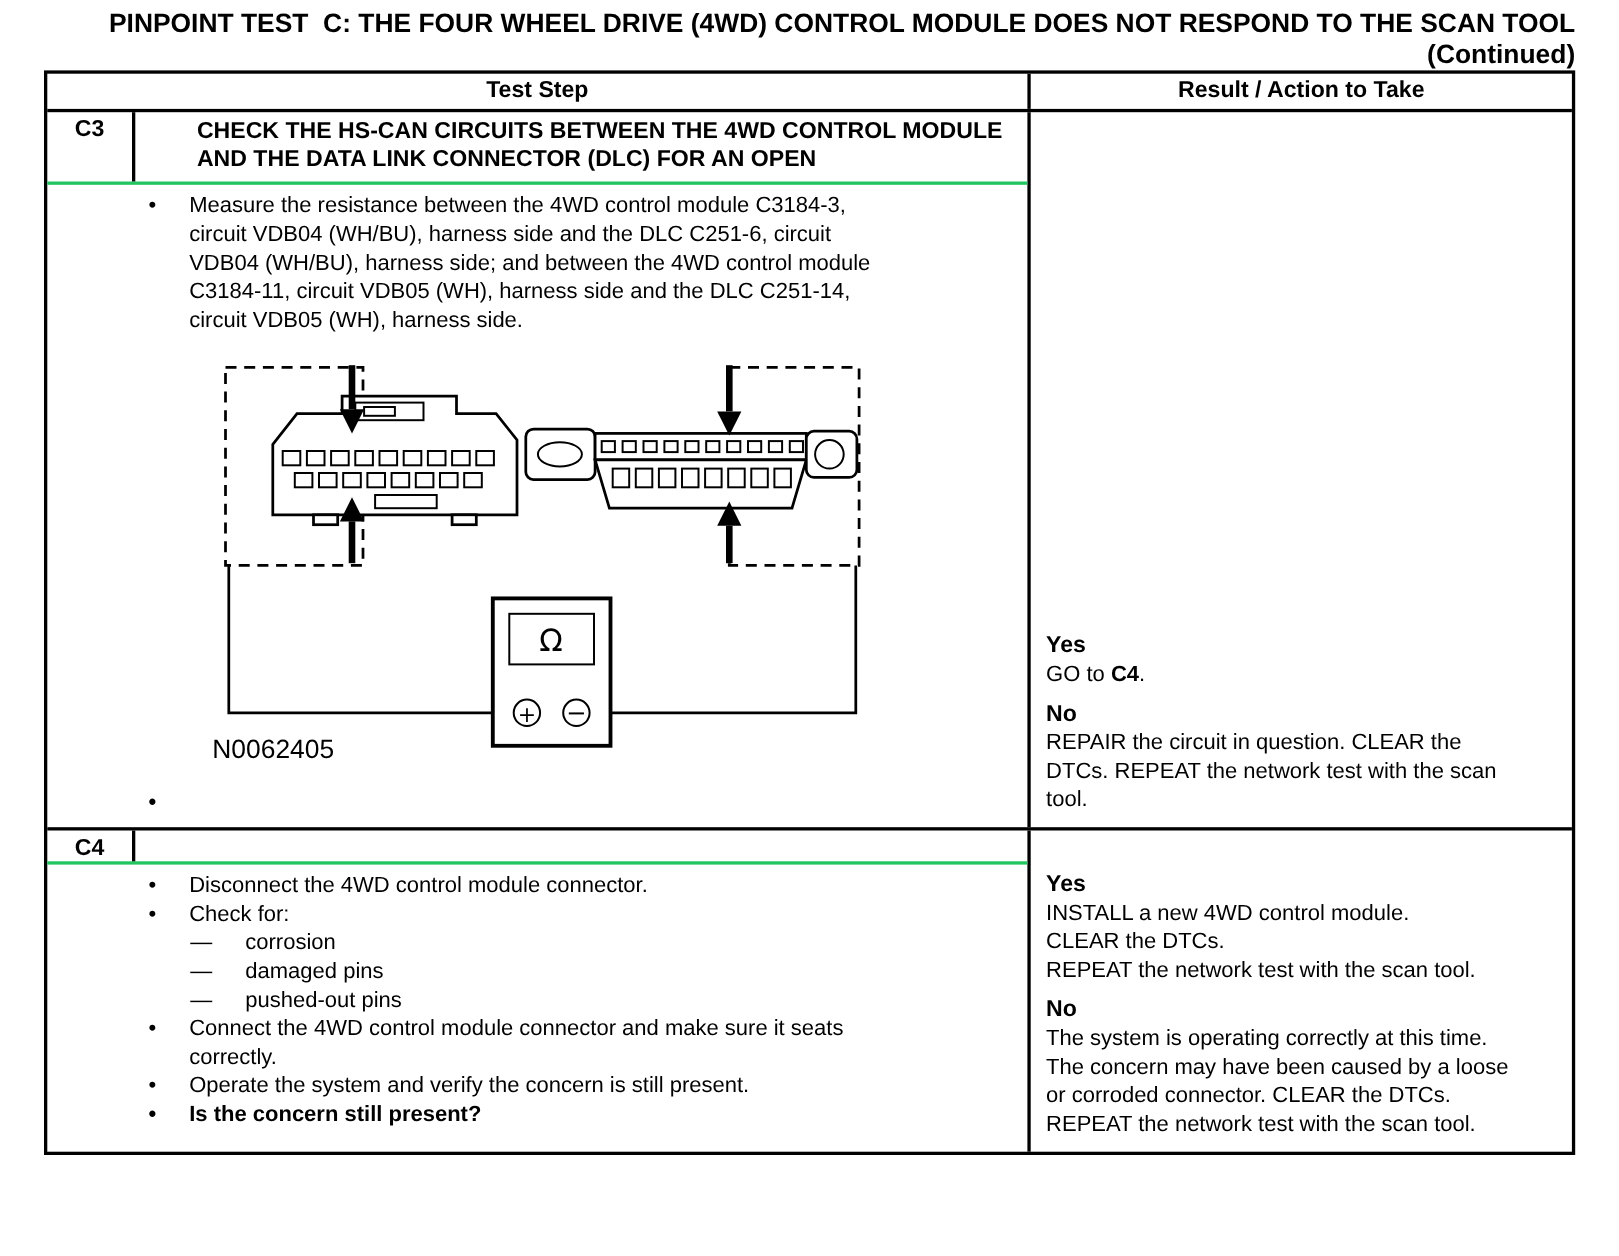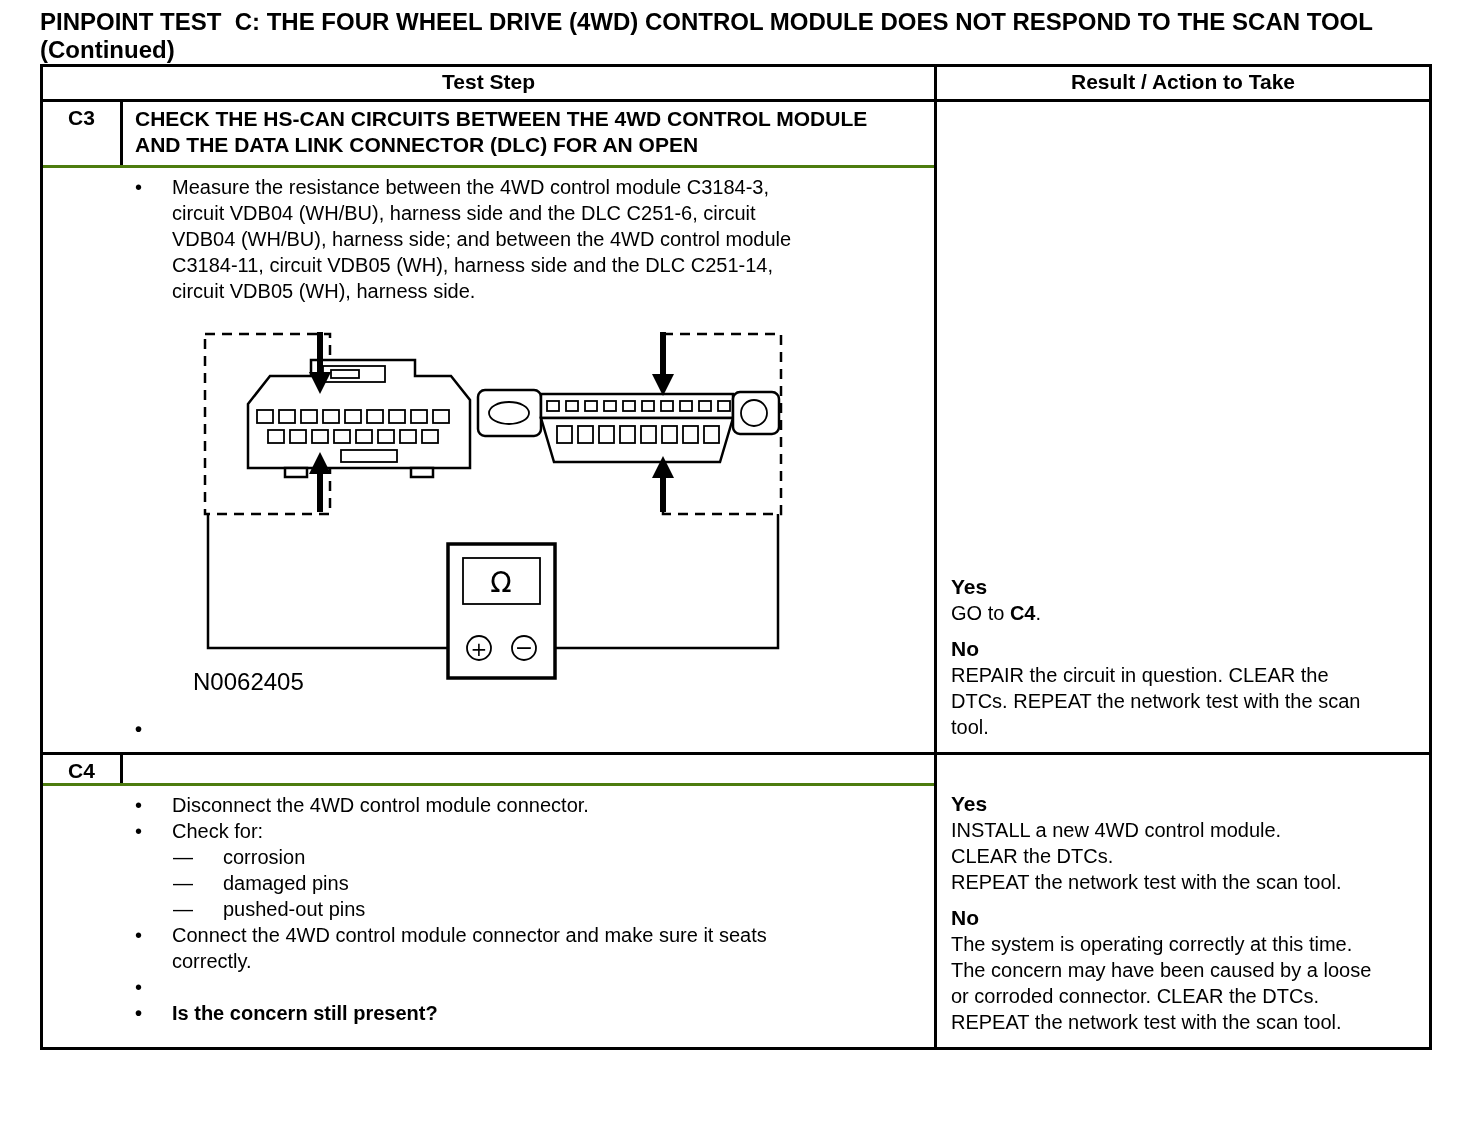--- a/index.html
+++ b/index.html
@@ -4,32 +4,32 @@
 <style>
   * { box-sizing: border-box; }
   html, body { margin:0; padding:0; background:#fff; }
   body {
     width:1472px; height:1142px; overflow:hidden;
     font-family:"Liberation Sans", sans-serif; color:#000;
   }
   .page { padding:8px 40px 0 40px; }
   .doc-title {
     font-weight:700; font-size:24px; line-height:1.17;
-    text-align:left; white-space:pre-wrap;
+    text-align:right; white-space:pre-wrap;
   }
   .pp-table { width:1392px; border:3px solid #000; }
   .thead { display:flex; border-bottom:3px solid #000; }
   .th { font-weight:700; font-size:21px; text-align:center; padding:3px 0 5px 0; }
   .th-left { width:894px; border-right:3px solid #000; }
   .th-right { flex:1; }
   .trow { display:flex; align-items:stretch; }
   .row-c4 { border-top:3px solid #000; }
   .row-left { width:894px; border-right:3px solid #000; display:flex; flex-direction:column; }
   .row-right { flex:1; }
-  .step-head { display:flex; border-bottom:3px solid #4d7c0f; }
+  .step-head { display:flex; border-bottom:3px solid #22c55e;gap:44px; }
   .step-id {
     width:80px; flex-shrink:0; border-right:3px solid #000;
     text-align:center; font-weight:700; font-size:21px; padding-top:4px;
   }
   .step-title {
     font-weight:700; font-size:21px; line-height:26px;
     padding:4px 10px 7px 12px; max-width:760px;
   }
   .step-body { padding:6px 0 10px 0; }
   .bullet-row { display:flex; font-size:20px; line-height:26px; padding-left:92px; }
@@ -222,20 +222,21 @@
           <div class="dash-row">
             <span class="dash-marker">—</span>
             <span>pushed-out pins</span>
           </div>
           <div class="bullet-row">
             <span class="marker">•</span>
             <span class="btext">Connect the 4WD control module connector and make sure it seats correctly.</span>
           </div>
           <div class="bullet-row">
             <span class="marker">•</span>
+            <span class="btext">Operate the system and verify the concern is still present.</span>
           </div>
           <div class="bullet-row bold">
             <span class="marker">•</span>
             <span class="btext">Is the concern still present?</span>
           </div>
         </div>
       </div>
 
       <div class="row-right result-cell result-c4">
         <div class="res-label">Yes</div>

